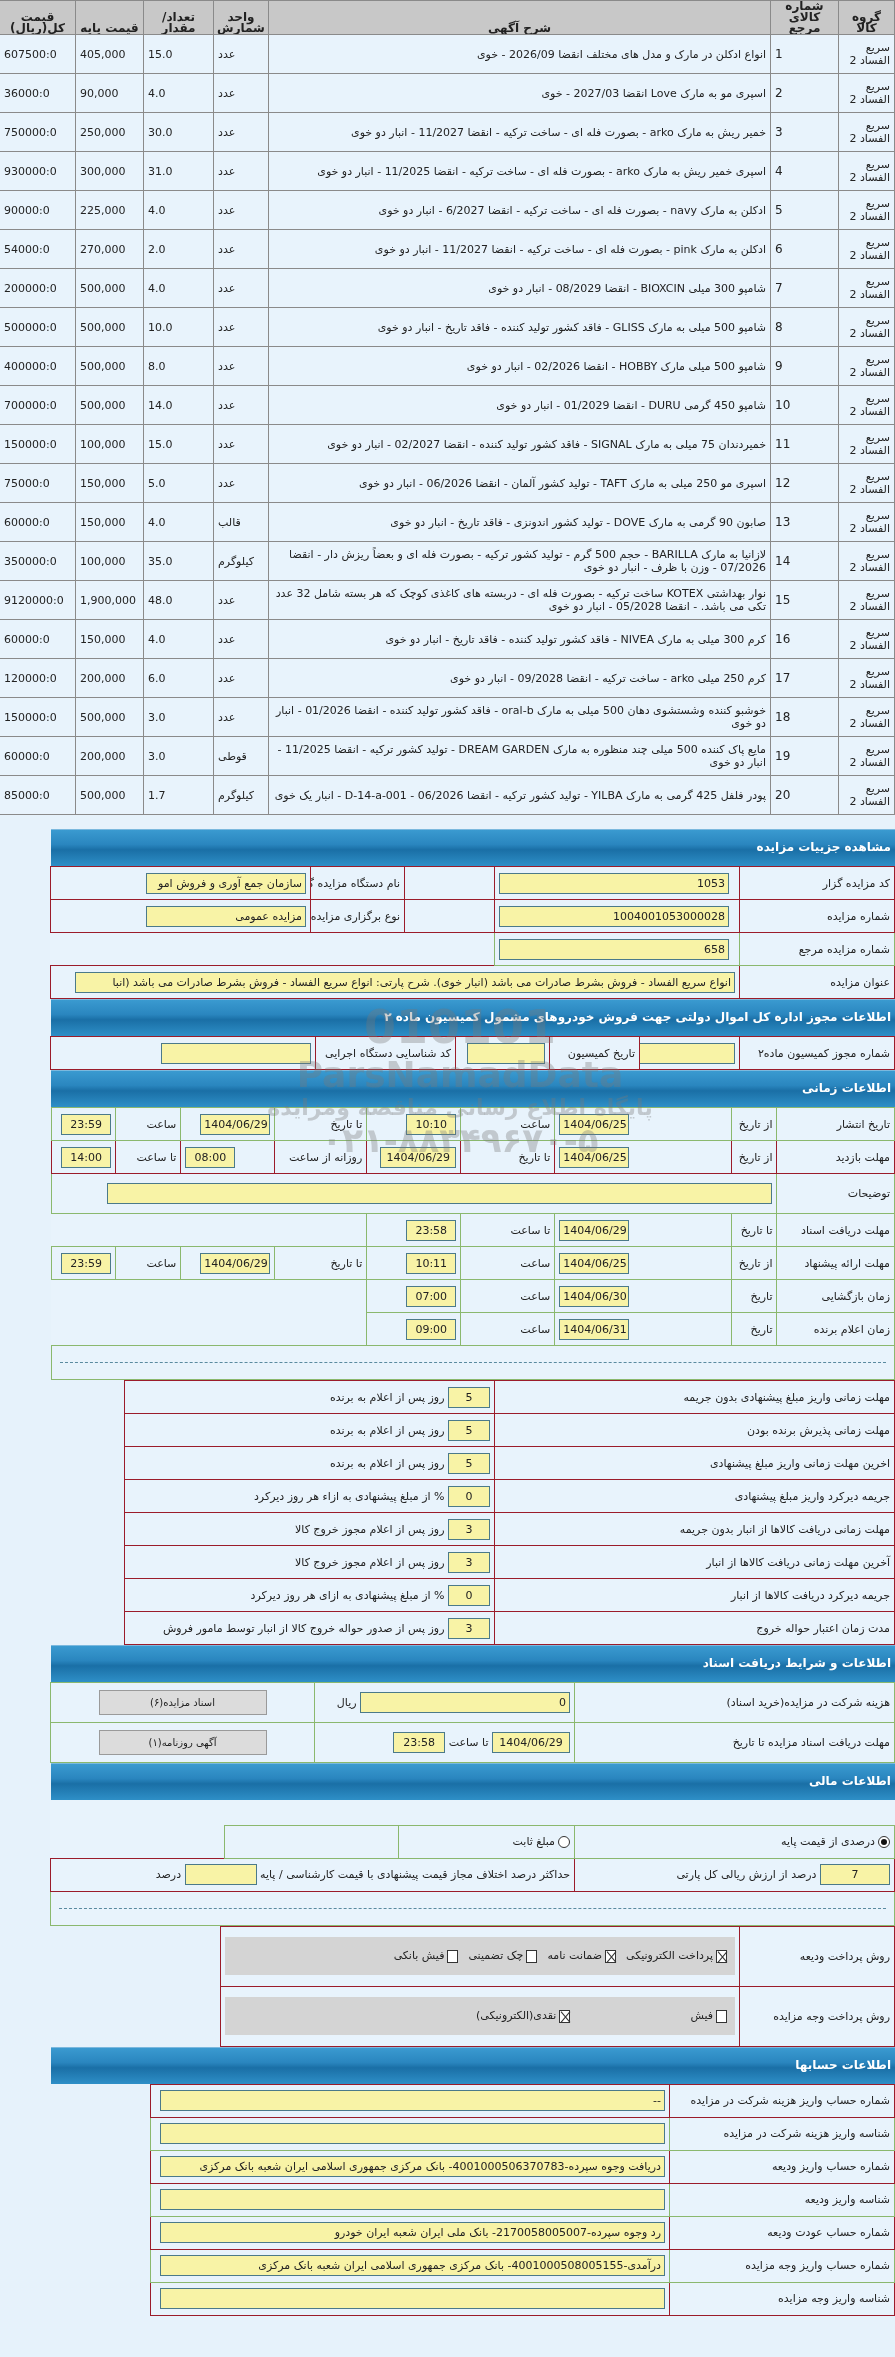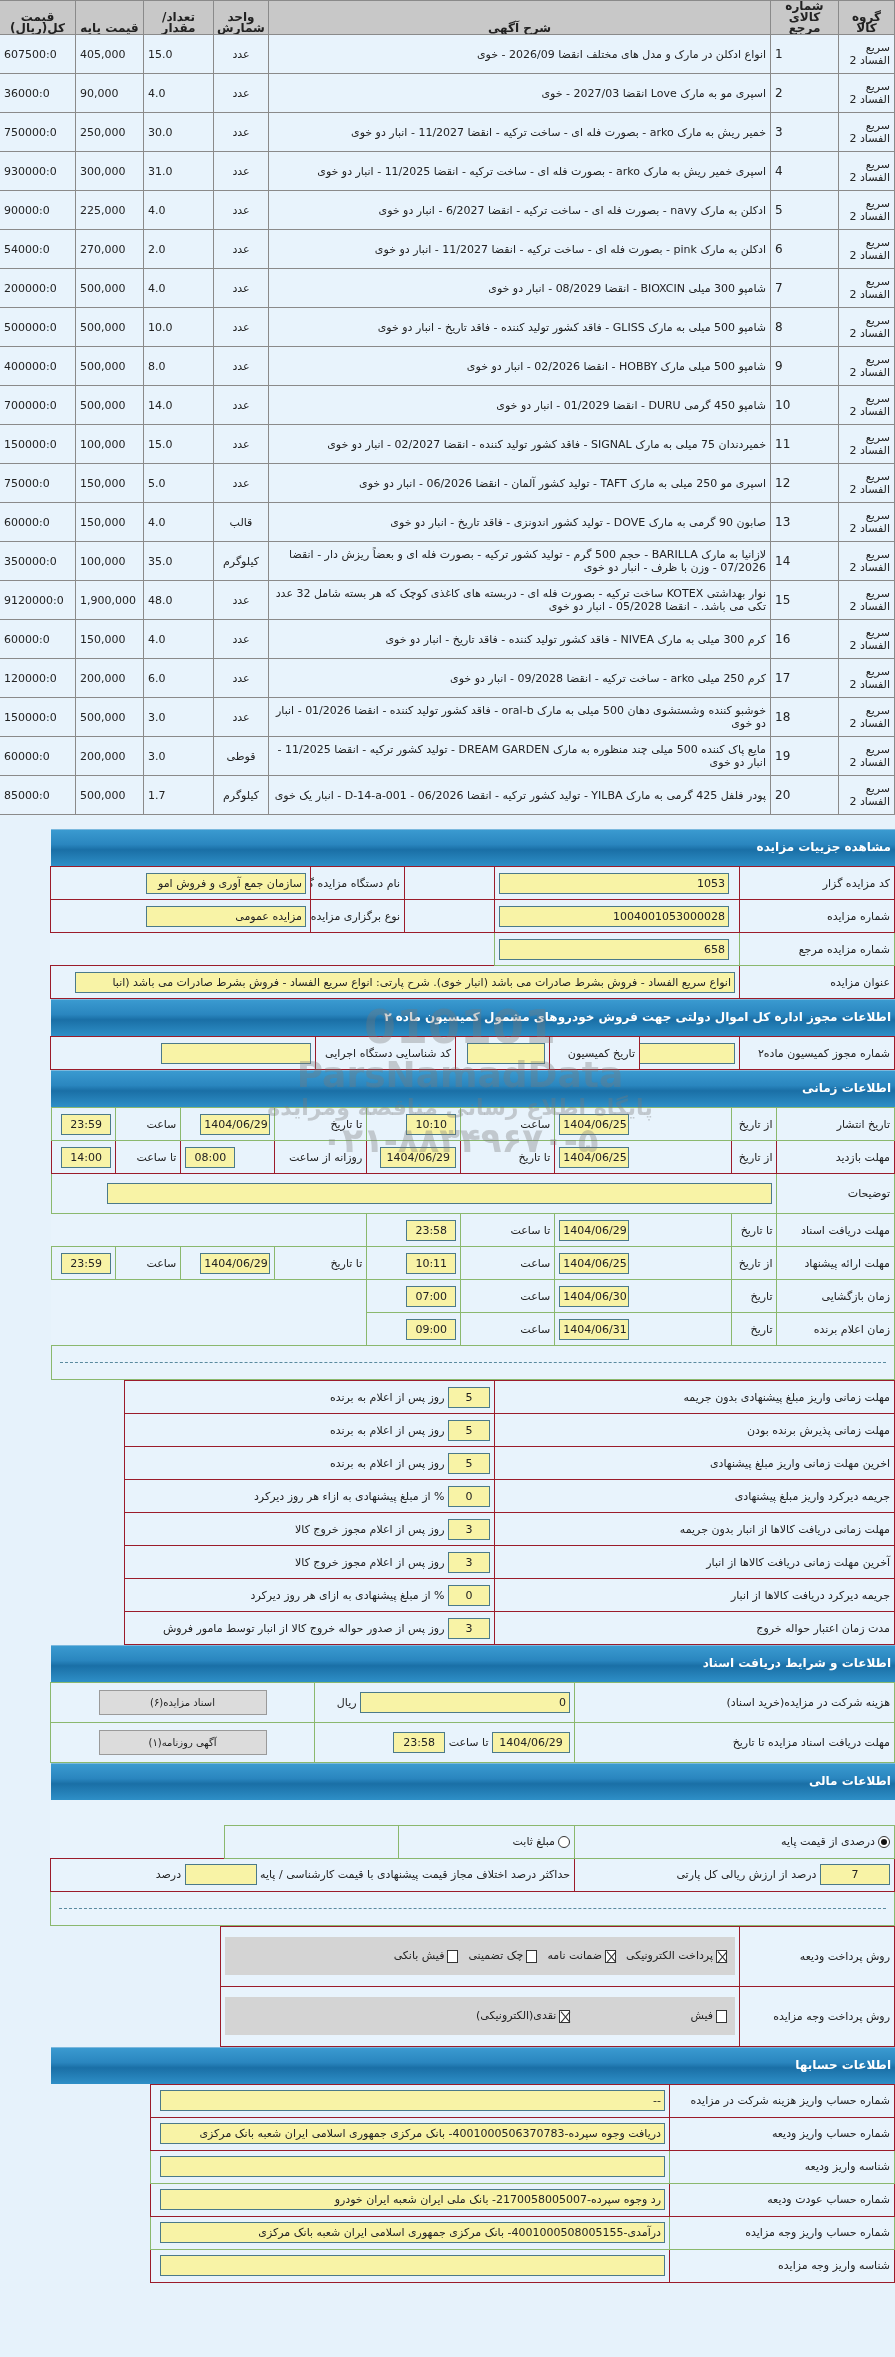--- a/index.html
+++ b/index.html
@@ -32,21 +32,21 @@
   table.goods td {
     border: 1px solid #8a8a8a;
     padding: 2px 4px;
     height: 39px;
     background: #e8f3fc;
     font-size: 11px;
     line-height: 13px;
   }
   table.goods td.num { text-align: left; direction: ltr; }
   table.goods td.ref { text-align: left; font-size: 12px; }
-  table.goods td.unit { text-align: center; }
+  table.goods td.unit { text-align: left; }
   table.goods td.grp { font-size: 11px; line-height: 13px; }
 
   
   .wrap { position: relative; width: 895px; }
   .section { margin: 0 0 0 32px; width: 844px; }
   .sec-head {
     height: 37px;
     background: linear-gradient(#3a9ad0 0%, #2a86bf 40%, #1a6fa6 55%, #2e8fc7 100%);
     color: #fff;
     font-weight: bold;
@@ -616,20 +616,24 @@
     <table class="form" style="width:744px;margin-right:0">
       <colgroup>
           <col style="width:225px">
           <col style="width:519px">
         </colgroup>
       <tbody id="accounts-body">
           <tr class="red">
             <td style="height:33px">شماره حساب واریز هزینه شرکت در مزایده</td>
             <td><span class="inp rtl" style="width:505px">--</span></td>
           </tr>
+          <tr class="">
+            <td style="height:33px">شناسه واریز هزینه شرکت در مزایده</td>
+            <td><span class="inp rtl" style="width:505px"></span></td>
+          </tr>
           <tr class="red">
             <td style="height:33px">شماره حساب واریز ودیعه</td>
             <td><span class="inp rtl" style="width:505px">دریافت وجوه سپرده-4001000506370783- بانک مرکزی جمهوری اسلامی ایران شعبه بانک مرکزی</span></td>
           </tr>
           <tr class="">
             <td style="height:33px">شناسه واریز ودیعه</td>
             <td><span class="inp rtl" style="width:505px"></span></td>
           </tr>
           <tr class="red">
             <td style="height:33px">شماره حساب عودت ودیعه</td>

